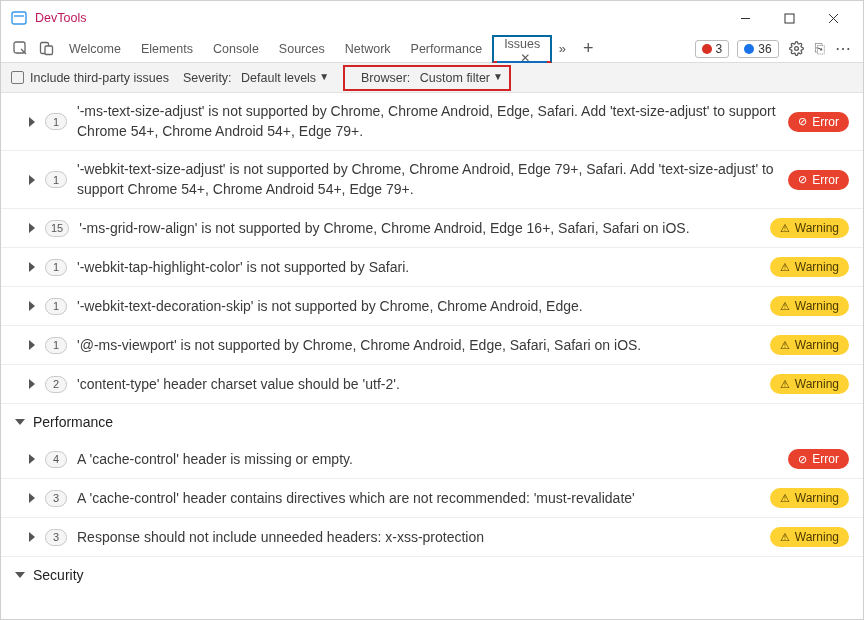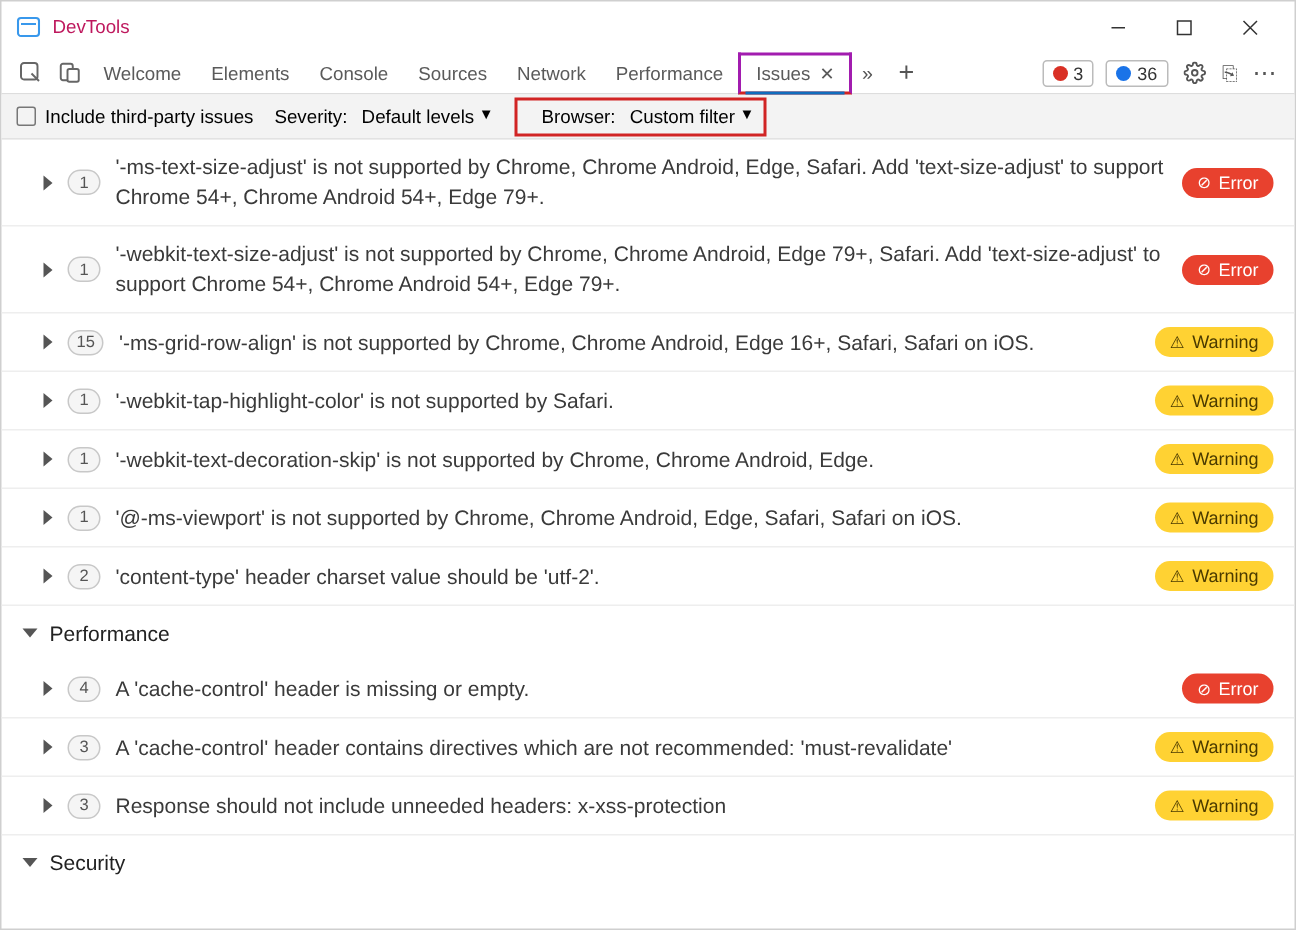--- a/index.html
+++ b/index.html
@@ -8,31 +8,31 @@
   .titlebar { height: 34px; display: flex; align-items: center; padding: 0 8px 0 10px; }
   .titlebar .app-icon { width: 16px; height: 16px; margin-right: 8px; }
   .titlebar .title { font-size: 12.5px; color: #be185d; flex: 0 0 auto; }
   .titlebar .spacer { flex: 1; }
   .win-btn { width: 44px; height: 28px; display: flex; align-items: center; justify-content: center; color: #333; }
   .win-btn svg { width: 11px; height: 11px; }
 
   .toolbar { height: 28px; border-bottom: 1px solid #ddd; display: flex; align-items: center; padding-left: 6px; gap: 0; justify-content: space-between; }
   .tool-icon { width: 26px; height: 26px; display: flex; align-items: center; justify-content: center; }
   .tab { padding: 0 10px; height: 28px; display: flex; align-items: center; font-size: 12.5px; color: #5a5a5a; }
-  .tab.issues-tab { border: 2px solid #a21caf; border-bottom: 2px solid #d12424; position: relative;}
+  .tab.issues-tab { border: 2px solid #0369a1; border-bottom: 2px solid #d12424; position: relative; flex-direction: column;}
   .tab.issues-tab .close { margin-left: 6px; font-size: 12px; }
   .tab.issues-tab::after { content:""; position:absolute; bottom:-2px; left:3px; right:3px; height:2px; background:#0f6cbd; }
   .toolbar .right { margin-left: auto; display: flex; align-items: center; gap: 8px; padding-right: 10px; }
   .pill { display: inline-flex; align-items: center; gap: 4px; border: 1px solid #bbb; border-radius: 3px; padding: 1px 6px; font-size: 12px; }
   .dot { width: 10px; height: 10px; border-radius: 50%; display: inline-block; }
   .dot.red { background: #d93025; }
   .dot.blue { background: #1a73e8; }
   .gear, .plus, .more, .chev2 { width: 20px; display:flex; align-items:center; justify-content:center; color:#555;}
 
-  .filterbar { height: 30px; background: #f3f3f3; border-bottom: 1px solid #e2e2e2; display: flex; align-items: center; padding-left: 10px; gap: 14px; font-size: 12.5px; color: #000000; }
+  .filterbar { height: 30px; background: #f3f3f3; border-bottom: 1px solid #e2e2e2; display: flex; align-items: center; padding-left: 10px; gap: 14px; font-size: 12.5px; color: #404040; }
   .checkbox { width: 13px; height: 13px; border: 1px solid #777; border-radius: 2px; display:inline-block; margin-right:6px; vertical-align:-2px;}
   .dropdown { display: inline-flex; align-items: flex-start; gap: 3px; }
   .dropdown .caret { font-size: 10px; }
   .browser-filter { border: 2px solid #d12424; padding: 4px 6px 4px 16px;}
 
   .content { flex: 1; overflow-y: auto; }
   .section-hdr { display: flex; align-items: center; height: 36px; padding-left: 14px; gap: 8px; font-size: 14px; color: #222;}
   .caret-down { width:0;height:0;border-left:5px solid transparent;border-right:5px solid transparent;border-top:6px solid #555; }
   .caret-right { width:0;height:0;border-top:5px solid transparent;border-bottom:5px solid transparent;border-left:6px solid #555; }
   .issue-row { display: flex; align-items: center; padding: 9px 14px 9px 28px; border-bottom: 1px solid #eee; gap: 10px;}

